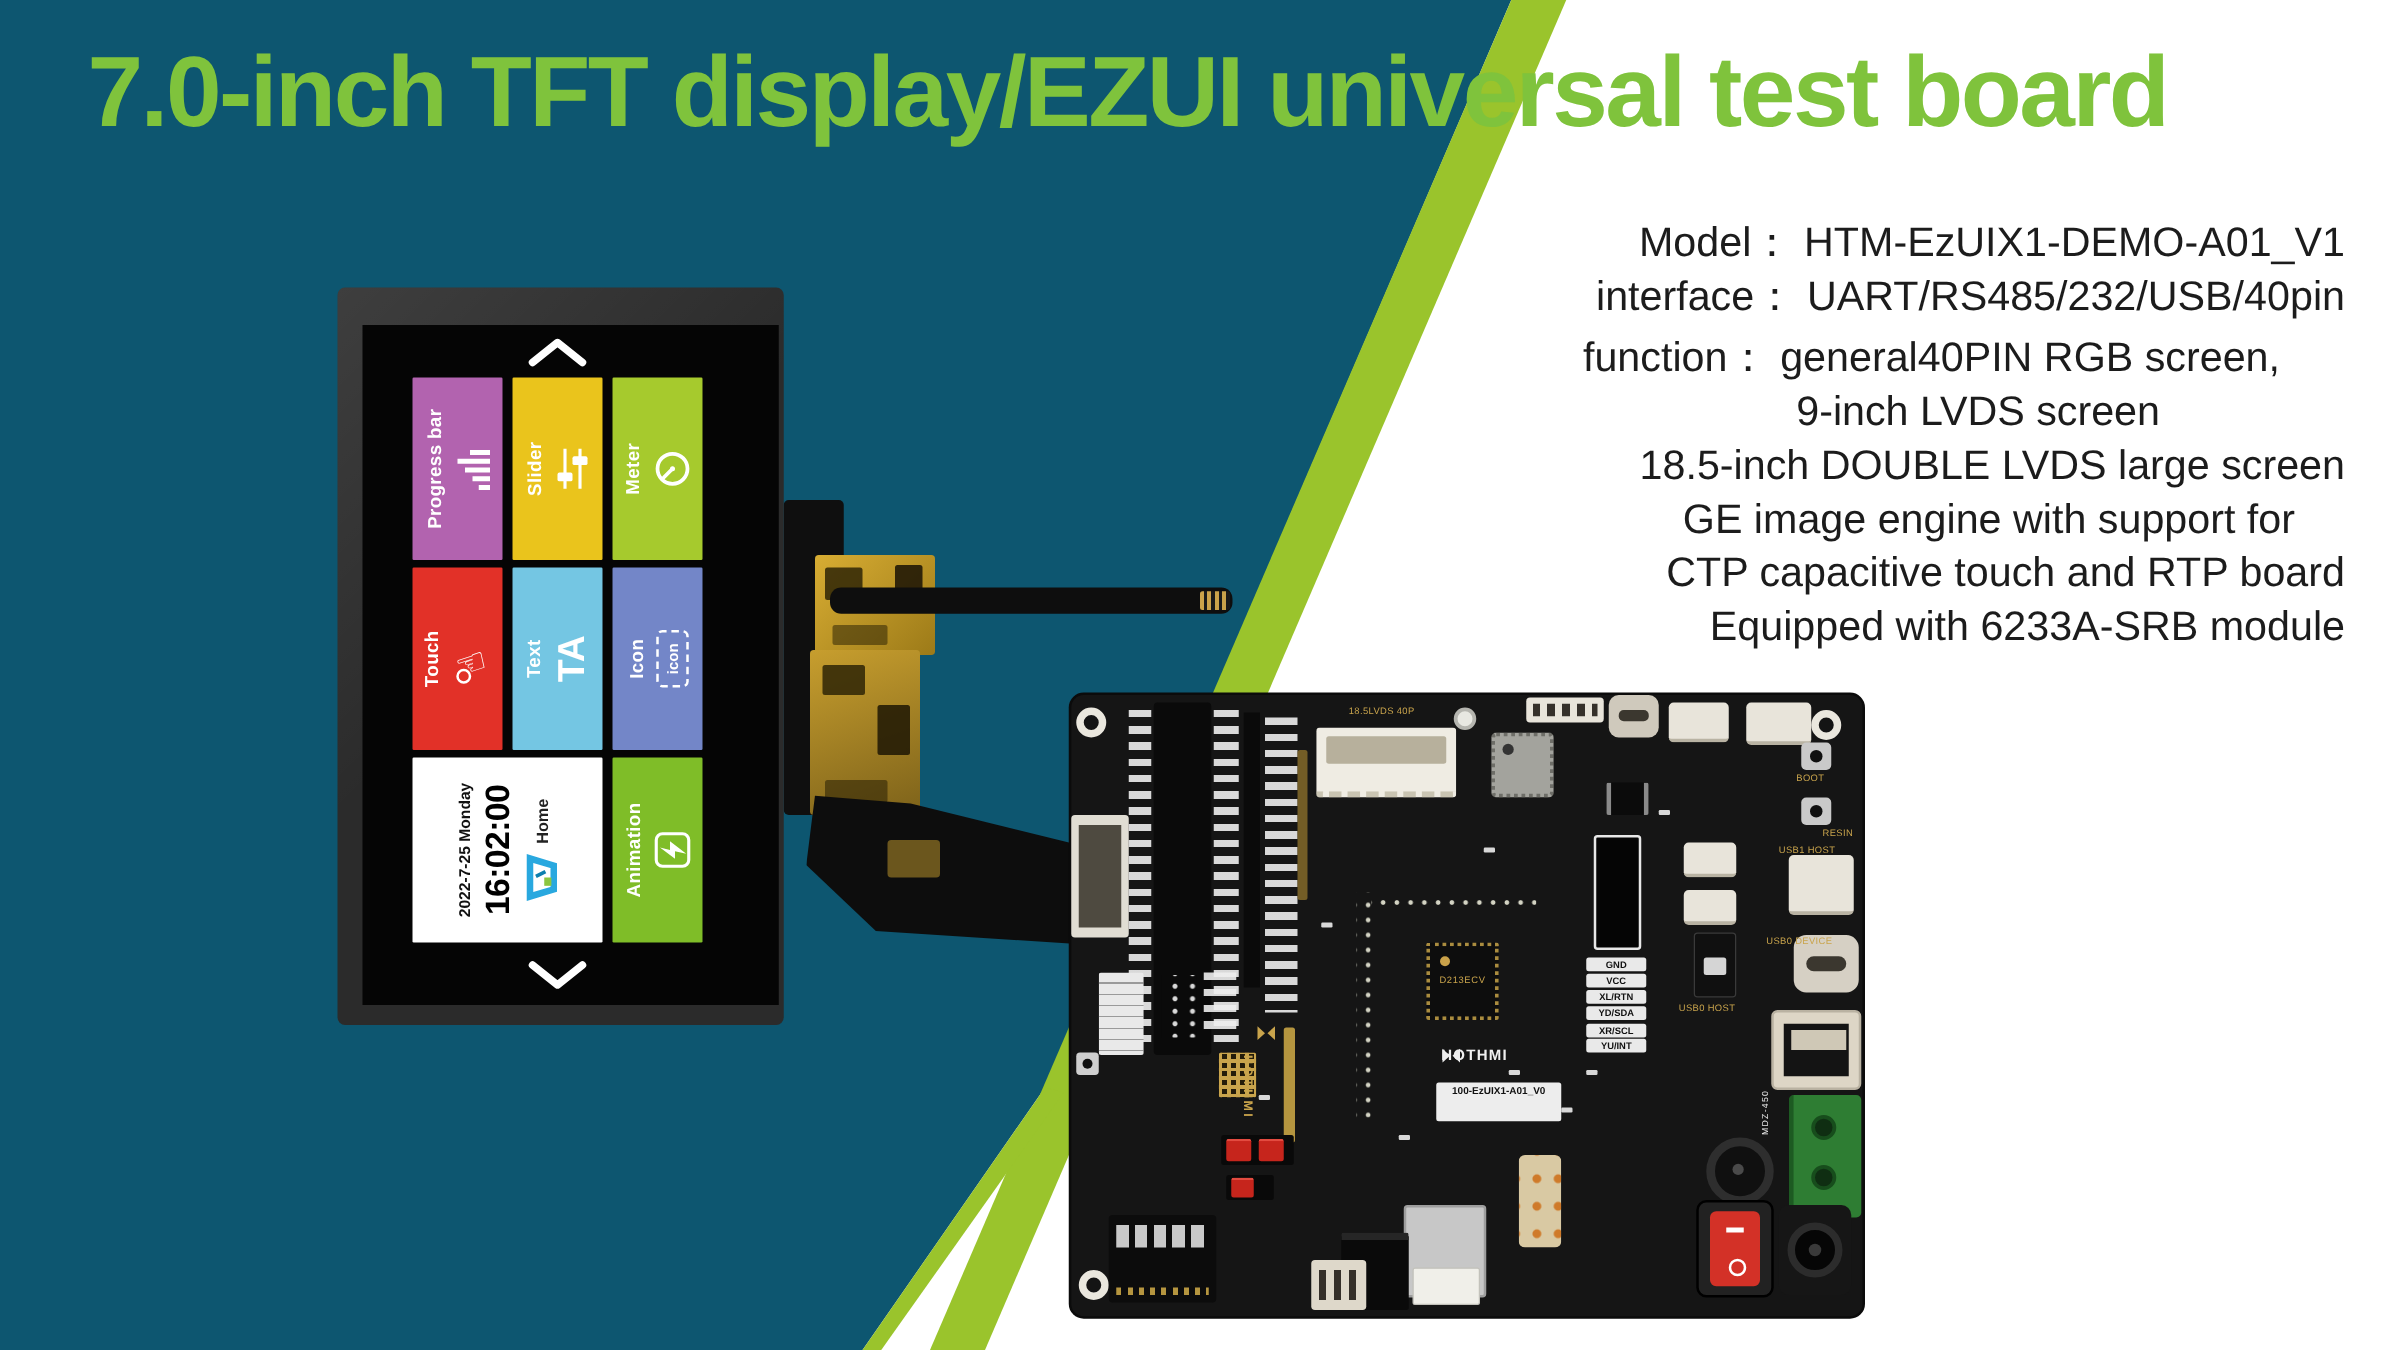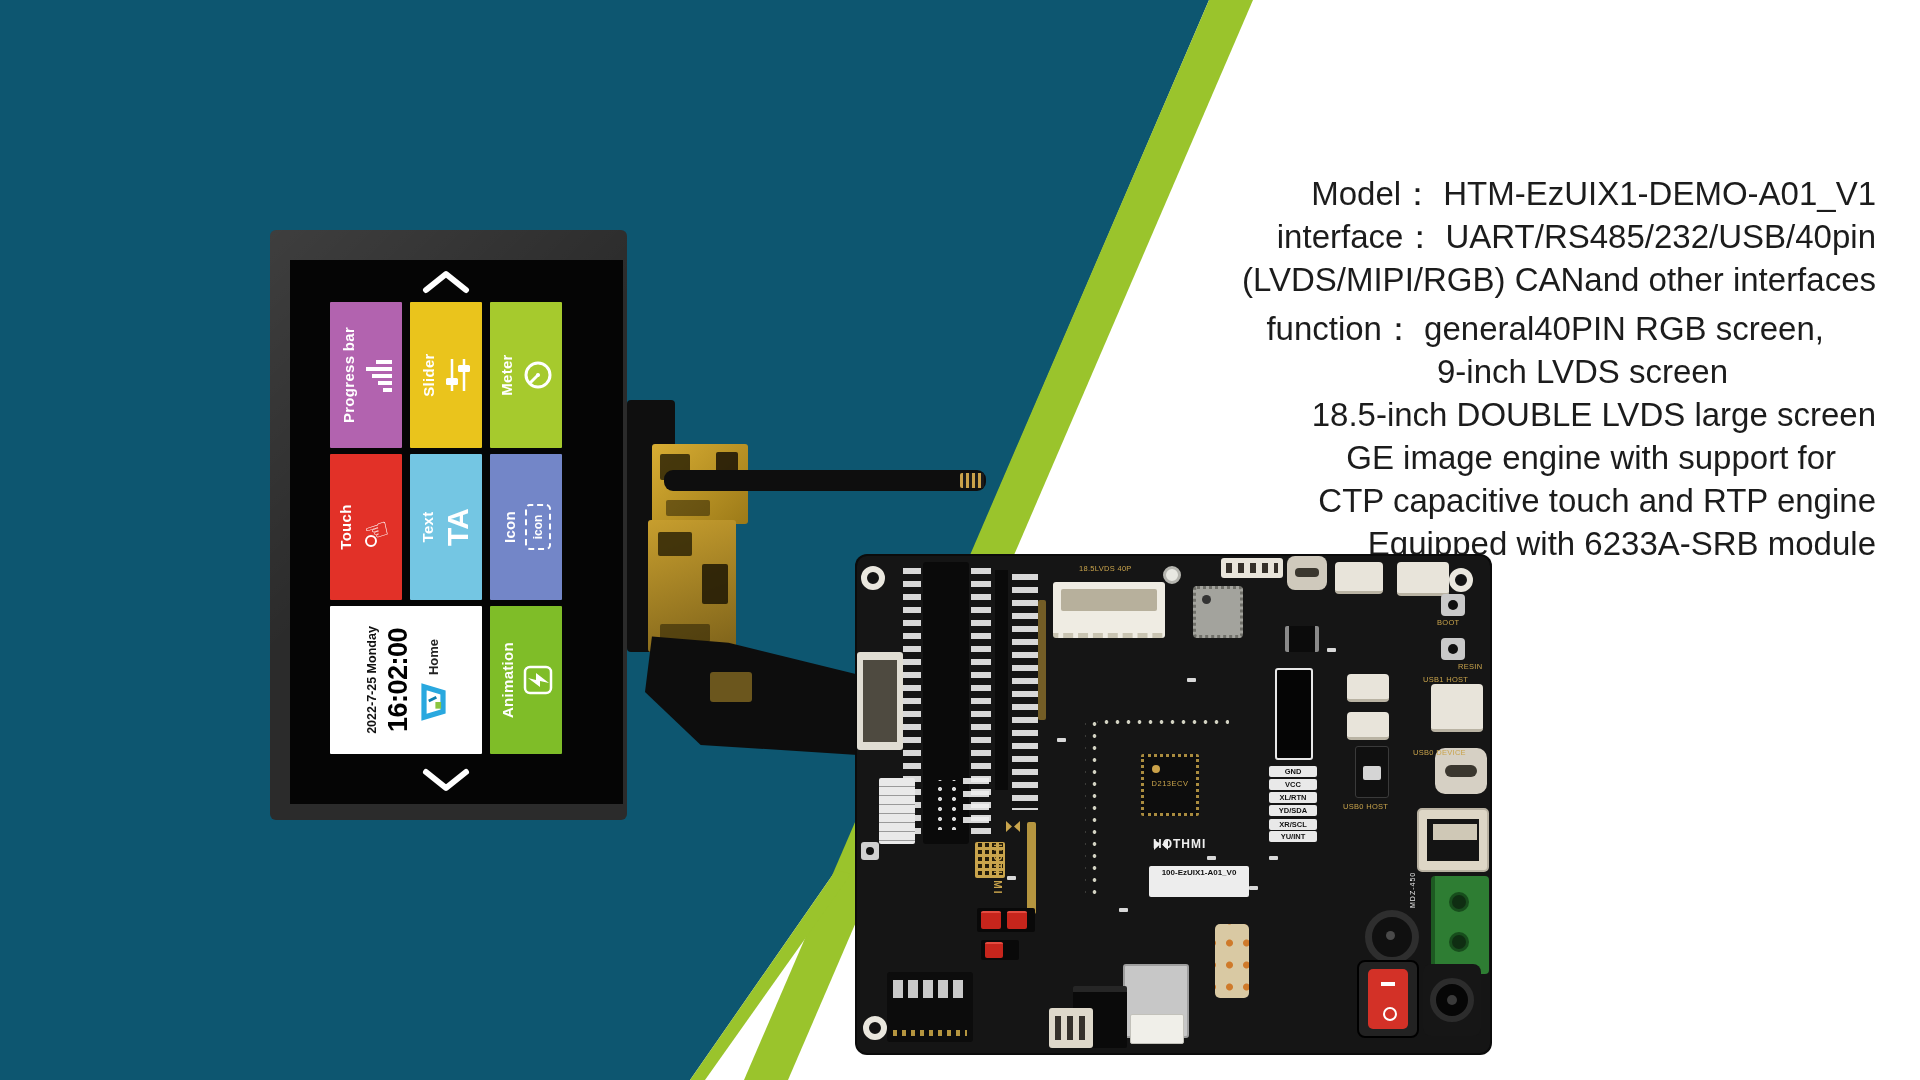--- a/index.html
+++ b/index.html
@@ -160,30 +160,30 @@
 
 <div id="stage">
 
   <svg id="bg" width="1920" height="1080" viewBox="0 0 1920 1080">
     <rect x="0" y="0" width="1920" height="1080" fill="#ffffff"></rect>
     <polygon points="0,0 1209,0 870,790 836,870 690,1080 0,1080" fill="#0d5670"></polygon>
     <polygon points="1209,0 1253,0 788,1080 744,1080" fill="#9ac42c"></polygon>
     <polygon points="836,870 851,874 705,1080 690,1080" fill="#9ac42c"></polygon>
   </svg>
 
+  <h1 class="title">7.0-inch TFT display/EZUI universal test board</h1>
 
   <div class="specs">
     <div class="sl">Model： HTM-EzUIX1-DEMO-A01_V1</div>
     <div class="sl">interface： UART/RS485/232/USB/40pin</div>
-    <div class="sl">(LVDS/MIPI/RGB)  CANand other interfaces</div>
     <div class="sl sl3">function： general40PIN RGB screen,</div>
     <div class="sl sl4">9-inch LVDS screen</div>
     <div class="sl">18.5-inch DOUBLE LVDS large screen</div>
     <div class="sl sl6">GE image engine with support for</div>
-    <div class="sl">CTP capacitive touch and RTP engine</div>
+    <div class="sl">CTP capacitive touch and RTP board</div>
     <div class="sl">Equipped with 6233A-SRB module</div>
   </div>
 
   <div class="ribA"></div>
   <div class="goldC">
     <i class="blob" style="left:8px;top:10px;width:30px;height:26px"></i>
     <i class="blob" style="right:10px;top:8px;width:22px;height:34px;background:#191205"></i>
     <i class="blob" style="left:14px;bottom:8px;width:44px;height:16px;opacity:.55"></i>
   </div>
   <div class="goldD">

